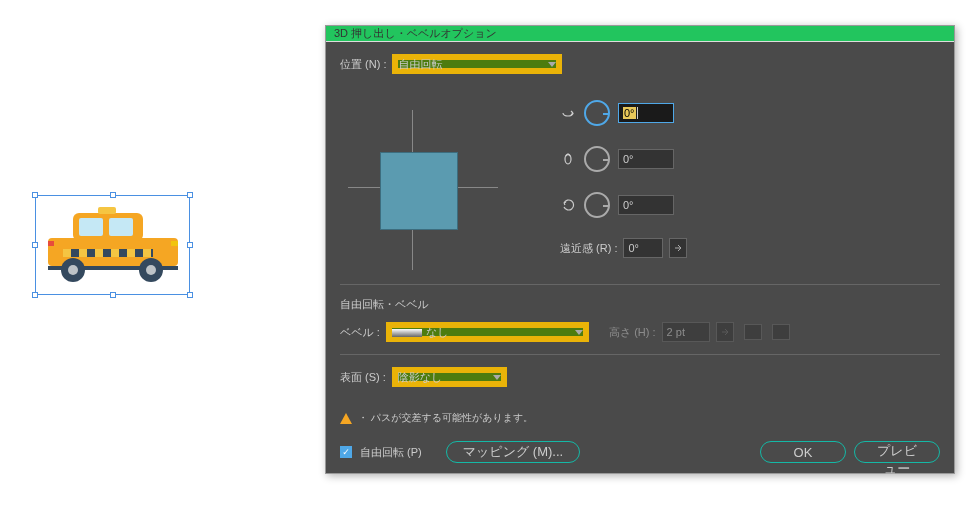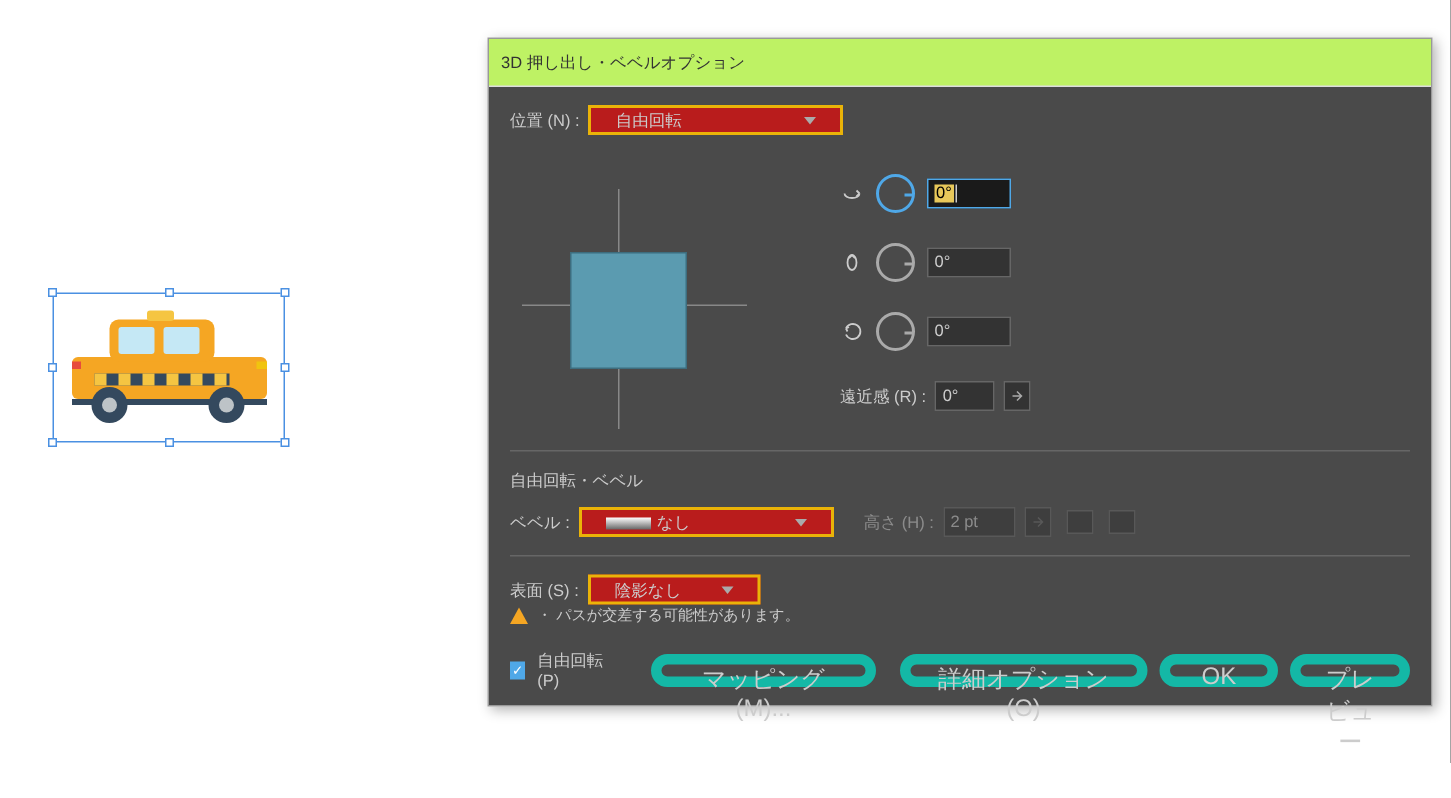--- a/index.html
+++ b/index.html
@@ -4,25 +4,25 @@
 <style>
 *{box-sizing:border-box;margin:0;padding:0;font-family:"Segoe UI","Meiryo",sans-serif}
 body{width:967px;height:532px;background:#fff;position:relative;overflow:hidden}
 .canvas{position:absolute;left:35px;top:195px;width:155px;height:100px}
 .sel-box{position:absolute;inset:0;border:1px solid #4a90e2}
 .handle{position:absolute;width:6px;height:6px;background:#fff;border:1px solid #4a90e2}
 .h-tl{left:-3px;top:-3px}.h-tr{right:-3px;top:-3px}.h-bl{left:-3px;bottom:-3px}.h-br{right:-3px;bottom:-3px}
 .h-t{left:50%;top:-3px;margin-left:-3px}.h-b{left:50%;bottom:-3px;margin-left:-3px}.h-l{left:-3px;top:50%;margin-top:-3px}.h-r{right:-3px;top:50%;margin-top:-3px}
 .taxi{position:absolute;left:8px;top:8px;width:140px}
 .dialog{position:absolute;left:325px;top:25px;width:630px;background:#fff;border:1px solid #999;box-shadow:2px 2px 8px rgba(0,0,0,.3)}
-.titlebar{height:32px;display:flex;align-items:center;padding:0 8px;font-size:11px;color:#333;background:#bef264;border-bottom:1px solid #ddd}
+.titlebar{height:16px;display:flex;align-items:center;padding:0 8px;font-size:11px;color:#333;background:#22c55e;border-bottom:1px solid #ddd}
 .body{background:#4a4a4a;color:#ccc;font-size:11px;padding:12px 14px 10px}
 .row{display:flex;align-items:center;gap:6px}
 .label{color:#ccc}
-select,.sel{background:#b91c1c;color:#ccc;border:2px solid #eab308;height:20px;font-size:11px;padding:0 16px}
+select,.sel{background:#4d7c0f;color:#ccc;border:6px solid #eab308;height:20px;font-size:11px;padding:0 0}
 .sel{display:flex;align-items:center;justify-content:space-between;cursor:pointer}
 .chev{width:0;height:0;border-left:4px solid transparent;border-right:4px solid transparent;border-top:5px solid #aaa;margin-left:6px}
 .rotate-area{display:flex;gap:40px;margin:18px 0 8px 0}
 .preview3d{position:relative;width:180px;height:180px}
 .cross-v{position:absolute;left:72px;top:18px;width:1px;height:160px;background:#888}
 .cross-h{position:absolute;left:8px;top:95px;width:150px;height:1px;background:#888}
 .cube{position:absolute;left:40px;top:60px;width:78px;height:78px;background:#5b9bb0;border:1px solid #3d6d7e}
 .controls{display:flex;flex-direction:column;gap:20px;padding-top:8px}
 .ctrl{display:flex;align-items:center;gap:8px}
 .ctrl .axis-icon{width:16px;height:16px;color:#ccc;display:flex;align-items:center;justify-content:center}
@@ -34,25 +34,25 @@
 .num.active{background:#1a1a1a;border-color:#4fa8e8}
 .persp{display:flex;align-items:center;gap:6px;margin-left:0}
 .stepper{width:18px;height:20px;background:#333;border:1px solid #666;display:flex;align-items:center;justify-content:center;cursor:pointer}
 .hr{height:1px;background:#666;margin:12px 0}
 .section-title{color:#ccc;margin-bottom:10px}
 .cap-btn{width:18px;height:18px;border:1px solid #666;background:#333;border-radius:3px;display:inline-flex;align-items:center;justify-content:center;margin-left:2px;cursor:pointer}
 .cap-circle{width:10px;height:10px;border-radius:50%;background:radial-gradient(circle at 35% 35%,#fff,#888 60%,#333)}
 .cap-circle.off{background:radial-gradient(circle at 35% 35%,#555,#222)}
 .bevel-bar{display:inline-block;width:30px;height:8px;background:linear-gradient(#fff,#666);vertical-align:middle;margin-right:4px}
 .mini-icon{width:18px;height:16px;background:#333;border:1px solid #666;opacity:.5;display:inline-block;margin-left:4px}
-.warn{display:flex;align-items:center;gap:6px;margin-top:0;color:#ccc;font-size:10px}
+.warn{display:flex;align-items:center;gap:6px;margin-top:24px;color:#ccc;font-size:10px}
 .warn-ico{width:0;height:0;border-left:6px solid transparent;border-right:6px solid transparent;border-bottom:11px solid #f5a623;position:relative}
 .footer{display:flex;align-items:center;gap:8px;margin-top:16px}
 .chk{width:12px;height:12px;background:#4fa8e8;display:inline-flex;align-items:center;justify-content:center;color:#fff;font-size:9px}
-.btn{background:transparent;border:7px solid #14b8a6;color:#ccc;height:22px;padding:0 16px;border-radius:11px;font-size:16px;cursor:pointer}
+.btn{background:transparent;border:1px solid #14b8a6;color:#ccc;height:22px;padding:0 16px;border-radius:11px;font-size:13px;cursor:pointer}
 .disabled{opacity:.5}
 </style>
 </head>
 <body>
 
 <div class="canvas">
   <svg class="taxi" viewBox="0 0 140 80">
     <rect x="5" y="35" width="130" height="28" rx="4" fill="#f5a623"></rect>
     <rect x="30" y="10" width="70" height="28" rx="6" fill="#f5a623"></rect>
     <rect x="36" y="15" width="24" height="18" rx="2" fill="#c5e8f5"></rect>
@@ -156,21 +156,21 @@
             </div>
         </div>
       </div>
     </div>
 
     <div class="hr"></div>
 
     <div class="section-title">自由回転・ベベル</div>
     <div class="row">
       <span class="label">ベベル :</span>
-      <div class="sel" style="width:170px">
+      <div class="sel" style="width:203px">
         <span><span class="bevel-bar"></span><span>なし</span></span>
         <span class="chev"></span>
       </div>
       <span style="width:8px"></span>
       <span class="label disabled">高さ (H) :</span>
       <div class="num disabled" style="width:48px">2 pt</div>
       <div class="stepper disabled">
           <svg width="8" height="8">
             <path d="M1 4 L7 4 M4 1 L7 4 L4 7" stroke="#666" fill="none"></path>
           </svg>
@@ -192,18 +192,17 @@
       <span class="warn-ico"></span>
       <span>・ パスが交差する可能性があります。</span>
     </div>
 
     <div class="footer">
       <span class="chk">✓</span>
       <span class="label">自由回転 (P)</span>
       <span style="flex:0 0 8px"></span>
       <button class="btn">マッピング (M)...</button>
       <span style="flex:1"></span>
-      <button class="btn">詳細オプション (O)</button>
       <button class="btn" style="width:86px">OK</button>
       <button class="btn" style="width:86px">プレビュー</button>
     </div>
   </div>
 </div>
 
 </body></html>

